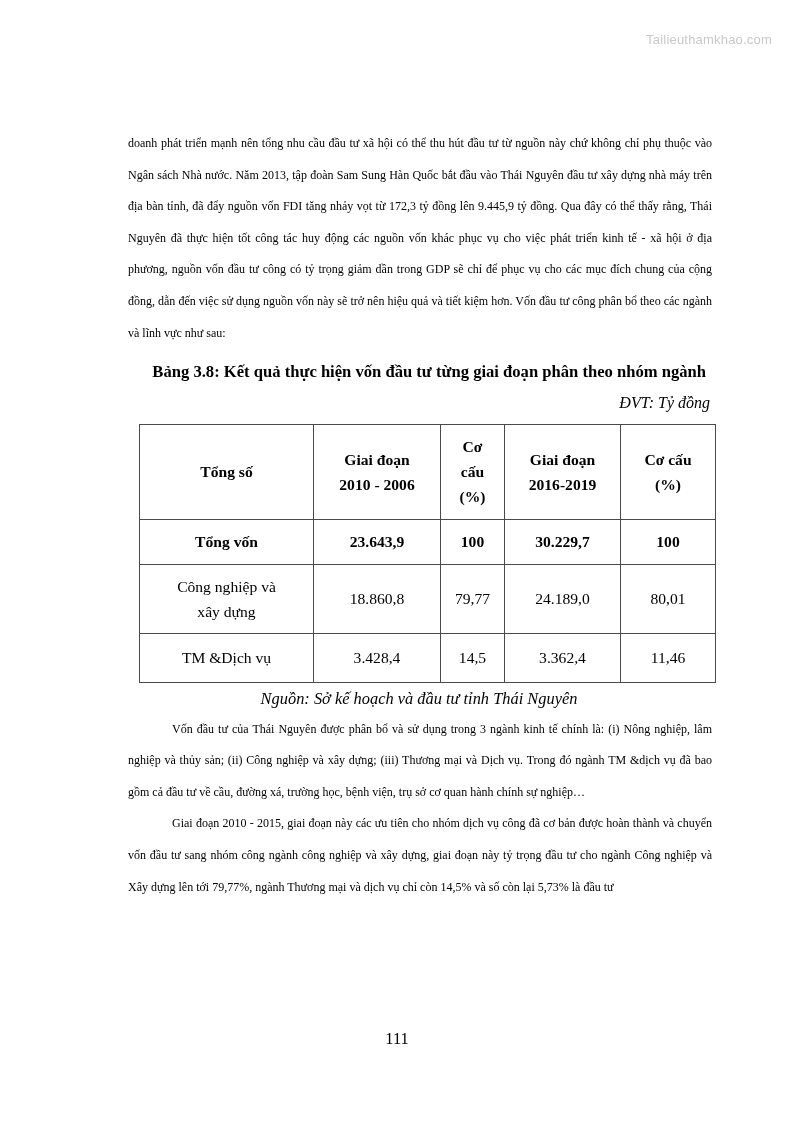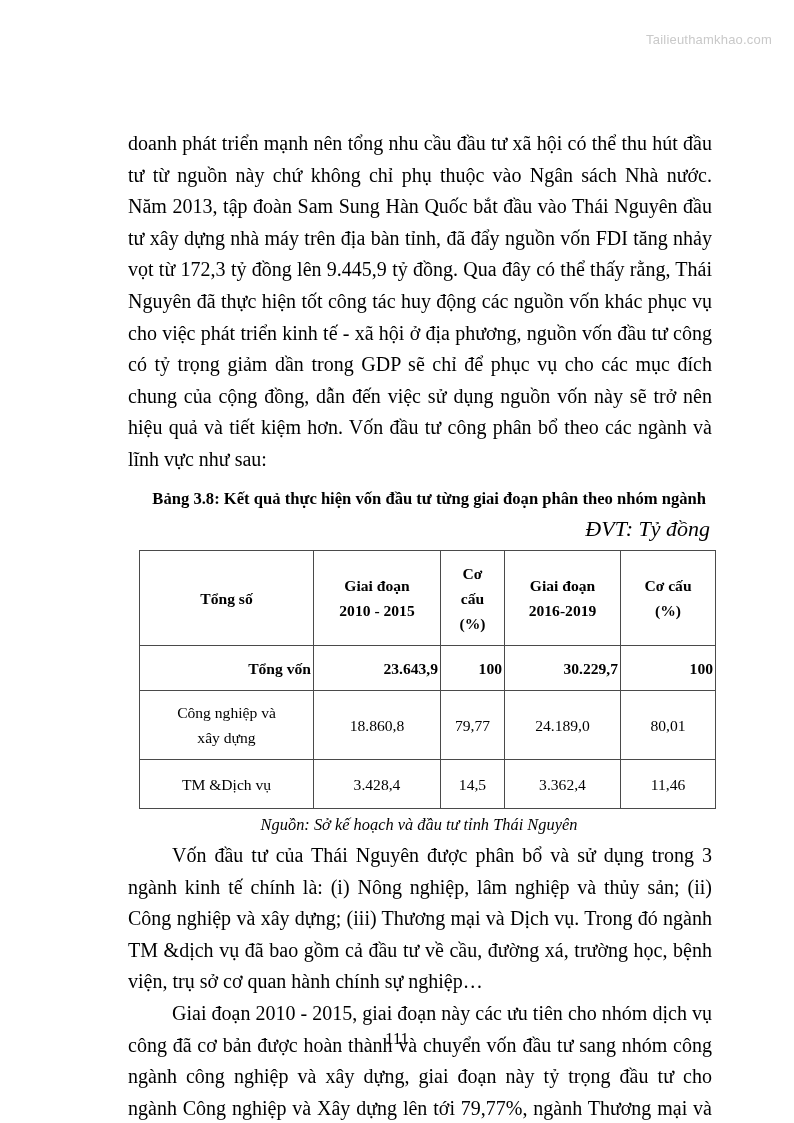--- a/index.html
+++ b/index.html
@@ -41,21 +41,21 @@
     position: absolute;
     left: 128px;
     top: 104px;
     width: 584px;
   }
 
   p.body-par {
     margin: 0;
     text-align: justify;
     text-justify: inter-word;
-    font-size: 20px;
+    font-size: 12px;
     line-height: 31.6px;
     hyphens: none;
   }
   p.body-par.indent { text-indent: 44px; }
   p.body-par + p.body-par { margin-top: 0; }
 
   .gap-before-title { height: 7px; }
 
   .tbl-title {
     margin: 0;
@@ -63,40 +63,40 @@
     font-weight: bold;
     font-size: 16.6px;
     line-height: 31.5px;
     padding: 0 6px;
   }
 
   .unit-line {
     margin: 0;
     text-align: right;
     font-style: italic;
-    font-size: 22px;
+    font-size: 16px;
     line-height: 30px;
     padding-right: 2px;
   }
 
   table.data-table {
     border-collapse: collapse;
     width: 576px;
     margin: 6px 0 0 11px;
     table-layout: fixed;
   }
   table.data-table td {
     border: 1px solid #4a4a4a;
     text-align: center;
     vertical-align: middle;
     font-size: 15.6px;
     line-height: 25px;
     padding: 3px 2px;
   }
-  table.data-table td.bold { font-weight: bold; text-align: right; }
+  table.data-table td.bold { font-weight: bold; }
 
   col.c1 { width: 174px; }
   col.c2 { width: 127px; }
   col.c3 { width: 64px; }
   col.c4 { width: 116px; }
   col.c5 { width: 95px; }
 
   tr.header-row td { height: 88px; font-weight: bold; }
   tr.total-row td  { height: 38px; }
   tr.two-line-row td { height: 62px; }
@@ -149,21 +149,21 @@
           <col class="c4">
           <col class="c5">
       </colgroup>
       <tbody>
         <tr class="header-row">
           <td>
             <span>Tổng số</span>
           </td>
           <td>
             <div>Giai đoạn</div>
-            <div>2010 - 2015</div>
+            <div>2010 - 2006</div>
           </td>
           <td>
             <div>Cơ</div>
             <div>cấu</div>
             <div>(%)</div>
           </td>
           <td>
             <div>Giai đoạn</div>
             <div>2016-2019</div>
           </td>

